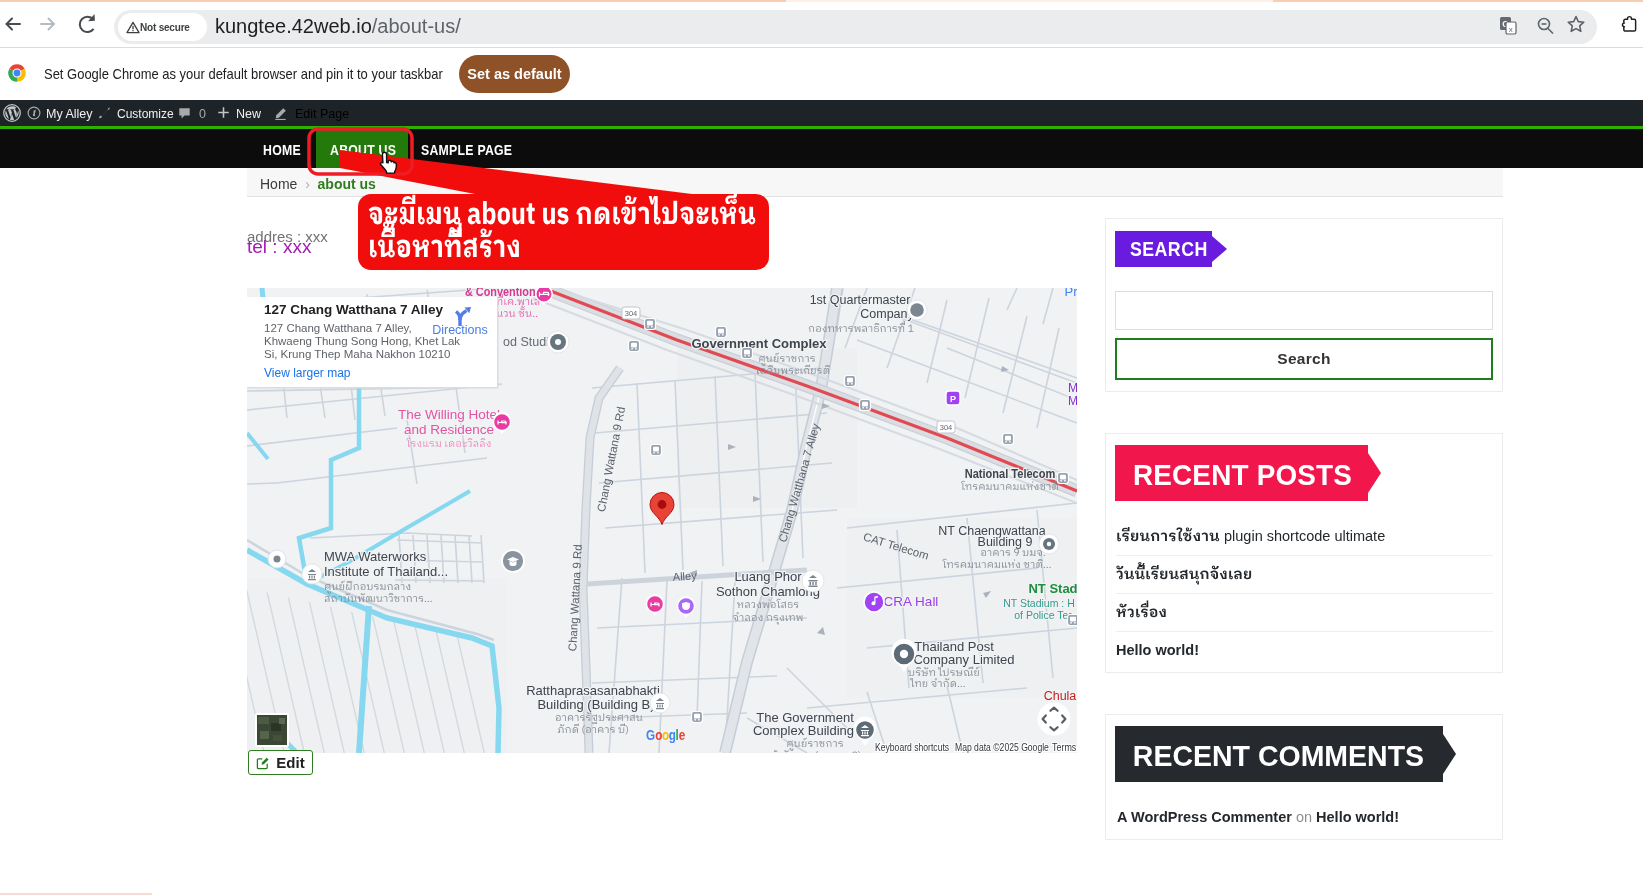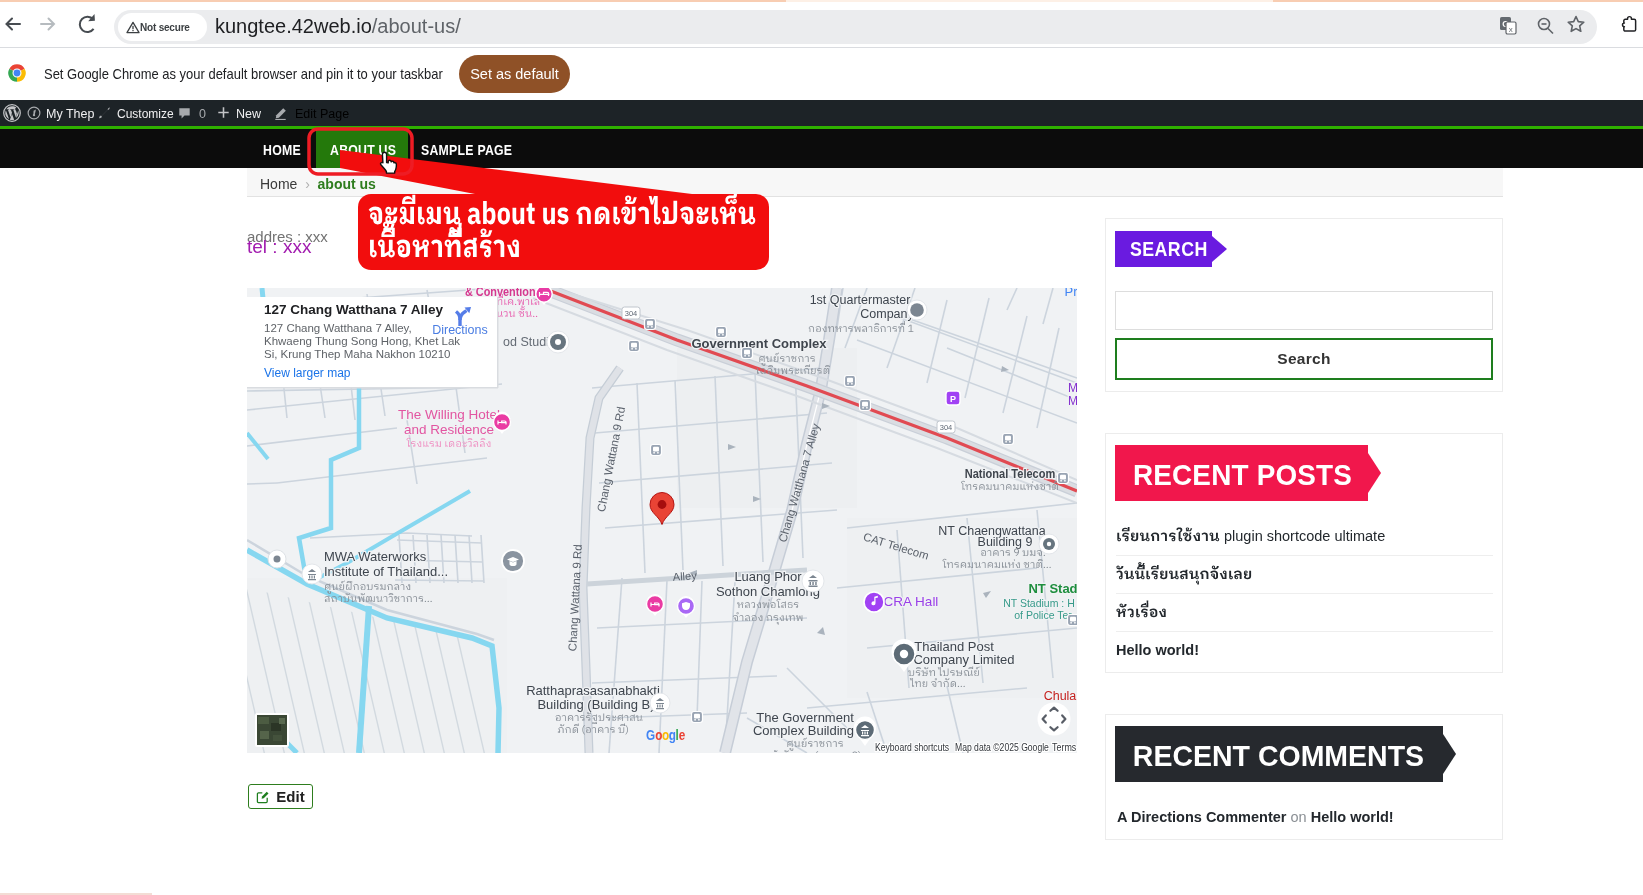--- a/index.html
+++ b/index.html
@@ -51,33 +51,33 @@
 
 <div class="abs" style="left:0;top:49px;width:1643px;height:51px;background:#ffffff"></div>
 <svg class="abs" style="left:7px;top:63px" width="20" height="20" viewBox="0 0 48 48">
  <circle cx="24" cy="24" r="21" fill="#fff"></circle>
  <path d="M24,24 L5.8,13.5 A21 21 0 0 1 42.2,13.5 Z" fill="#ea4335"></path>
  <path d="M24,24 L5.8,13.5 A21 21 0 0 0 24,45 Z" fill="#34a853"></path>
  <path d="M24,24 L24,45 A21 21 0 0 0 42.2,13.5 Z" fill="#fbbc05"></path>
  <circle cx="24" cy="24" r="9.5" fill="#4285f4" stroke="#fff" stroke-width="2.6"></circle>
 </svg>
 <div class="abs" style="left:44px;top:65px;font-size:15px;color:#202124;transform:scaleX(0.865);transform-origin:0 50%">Set Google Chrome as your default browser and pin it to your taskbar</div>
-<div class="abs" style="left:459px;top:55px;width:111px;height:38px;border-radius:19px;background:#8f5127;color:#fff;font-size:14.5px;font-weight:400;display:flex;align-items:center;justify-content:center">Set as default</div>
+<div class="abs" style="left:459px;top:55px;width:111px;height:38px;border-radius:19px;background:#8f5127;color:#fff;font-size:14.5px;font-weight:700;display:flex;align-items:center;justify-content:center">Set as default</div>
 
 <div class="abs" style="left:0;top:100px;width:1643px;height:26px;background:#1d2327"></div>
 <svg class="abs" style="left:3px;top:104px" width="18" height="18" viewBox="0 0 20 20">
     <circle cx="10" cy="10" r="9.2" fill="none" stroke="#c3c4c7" stroke-width="1.4"></circle>
     <path fill="#c3c4c7" d="M2.5 10c0 3 1.7 5.5 4.2 6.7L3.2 7C2.8 7.9 2.5 8.9 2.5 10zm12.5-.4c0-.9-.3-1.6-.7-2.1-.4-.7-.8-1.2-.8-1.9 0-.7.6-1.4 1.4-1.4h.1C13.7 3 12 2.5 10 2.5c-2.6 0-4.9 1.3-6.3 3.4h.5c.8 0 2.1-.1 2.1-.1.4 0 .5.6.1.6 0 0-.4.1-.9.1l2.8 8.2 1.7-5-1.2-3.2c-.4 0-.8-.1-.8-.1-.4 0-.4-.6.1-.6 0 0 1.3.1 2 .1.8 0 2.1-.1 2.1-.1.4 0 .5.6.1.6 0 0-.4.1-.9.1l2.8 8.1.8-2.5c.3-1.1.5-1.9.5-2.5zm-5 1.4-2.3 6.6c.7.2 1.4.3 2.2.3.9 0 1.8-.2 2.6-.4l-.1-.1zm6.6-4.4c0 .2.1.4.1.7 0 .7-.1 1.5-.5 2.4l-2.1 6A7.5 7.5 0 0 0 17.5 10c0-1.3-.3-2.4-.9-3.4z"></path>
   </svg>
 <svg class="abs" style="left:27px;top:106px" width="14" height="14" viewBox="0 0 20 20">
     <circle cx="10" cy="10" r="8.4" fill="none" stroke="#a7aaad" stroke-width="1.7"></circle>
     <path fill="#a7aaad" d="M9 12.5 h2 l1.8-7.5 -3.4,1.8z"></path>
     <circle cx="10" cy="13" r="1.7" fill="#a7aaad"></circle>
   </svg>
-<div class="abs" style="left:46px;top:107px;color:#f0f0f1;font-size:12.5px">My Thep</div>
+<div class="abs" style="left:46px;top:107px;color:#f0f0f1;font-size:12.5px">My Alley</div>
 <svg class="abs" style="left:98px;top:106px" width="13" height="13" viewBox="0 0 20 20">
     <path fill="#a7aaad" d="M2.5 16.2 C1.6 17.4 1.9 18.7 1.9 18.7 s1.9.4 3.1-.6 c.9-.8 1.1-1.9.6-2.7 L15 5.9 c.7.1 1.4-.1 2-.7 .8-.8 1.3-2.8 1.3-2.8 s-2 .5-2.8 1.3 c-.5.6-.8 1.3-.7 2 L5.4 15.2 c-.9-.4-2-.2-2.9.5z"></path>
   </svg>
 <div class="abs" style="left:117px;top:107px;color:#f0f0f1;font-size:12px">Customize</div>
 <svg class="abs" style="left:178px;top:107px" width="13" height="13" viewBox="0 0 20 20">
     <path fill="#a7aaad" d="M2 2 h16 v11 H10 l-4.5 4.5 v-4.5 H2z"></path>
   </svg>
 <div class="abs" style="left:199px;top:107px;color:#a7aaad;font-size:12.5px">0</div>
 <svg class="abs" style="left:217px;top:106px" width="13" height="13" viewBox="0 0 20 20">
     <path fill="#c3c4c7" d="M8.8 2h2.4v16H8.8z M2 8.8h16v2.4H2z"></path>
@@ -502,38 +502,38 @@
 <line x1="0" y1="114.5" x2="377" y2="114.5" stroke="#eee" stroke-width="1"></line>
 <text x="0" y="138" font-size="14.5" font-weight="bold" fill="#23282d">Hello world!</text>
 </svg>
 
 <div class="abs" style="left:1105px;top:714px;width:398px;height:126px;border:1px solid #ececec;background:#fff"></div>
 <svg class="abs" style="left:1115px;top:726px" width="345" height="56" viewBox="0 0 345 56">
  <path d="M0,0 H328 V56 H0 Z" fill="#26292e"></path>
  <path d="M328,8 L341,28 L328,48 Z" fill="#26292e"></path>
  <text x="18.8" y="40" font-size="30" font-weight="bold" fill="#fff" font-family="Liberation Sans" transform="scale(0.95,1)" letter-spacing="0">RECENT COMMENTS</text>
 </svg>
-<div class="abs" style="left:1117px;top:809px;font-size:14.5px;color:#23282d"><b>A Directions Commenter</b> <span style="color:#8a8f94">on</span> <b>Hello world!</b></div>
+<div class="abs" style="left:1117px;top:809px;font-size:14.5px;color:#23282d"><b>A WordPress Commenter</b> <span style="color:#8a8f94">on</span> <b>Hello world!</b></div>
 
 <svg class="abs" style="left:300px;top:120px;pointer-events:none" width="480" height="170" viewBox="0 0 480 170">
  <path d="M38,32 C38,77 225,76 187,76 L412,77 Q455,80 460,74 L460,150 H58 Z" fill="none" opacity="0"></path>
  <path d="M40,30 L412,76.5 L188,76.5 L40,48 Z" fill="#f20d0d"></path>
  <rect x="9" y="9" width="103" height="45" rx="9" fill="none" stroke="#ee1c24" stroke-width="3.5"></rect>
 </svg>
 <div class="abs" style="left:358px;top:194px;width:411px;height:76px;border-radius:13px;background:#f20d0d"></div>
 <svg class="abs" style="left:358px;top:194px" width="411" height="76" viewBox="0 0 411 76">
  <g fill="#ffffff">
   <path transform="translate(10,30) scale(0.8140,1)" d="M11.9 0.4Q10.7 0.4 9.7 0.1Q8.7 -0.2 8 -0.8Q7.3 -1.3 6.9 -2.1Q6.4 -2.9 6.4 -3.9V-4.4Q4.7 -4.4 3.6 -5.4Q2.5 -6.4 2.5 -8.1Q2.5 -9.8 3.7 -10.8Q4.9 -11.8 6.7 -11.8Q8.5 -11.8 9.7 -10.8Q10.8 -9.7 10.8 -7.9V-4Q10.8 -3.4 11.1 -3.2Q11.4 -2.9 11.8 -2.9Q12.2 -2.9 12.5 -3.2Q12.8 -3.4 12.8 -4.0V-10.4Q12.8 -12.2 11.7 -13.1Q10.6 -14 8.6 -14Q6.9 -14 5.7 -13.4Q4.4 -12.7 3.6 -11.7L0.8 -14.2Q2.1 -15.7 4.1 -16.6Q6 -17.5 9.1 -17.5Q13.3 -17.5 15.4 -15.8Q17.4 -14 17.4 -10.9V-3.9Q17.4 -2.9 17 -2.1Q16.6 -1.3 15.9 -0.8Q15.2 -0.2 14.2 0.1Q13.1 0.4 11.9 0.4ZM6.5 -6.6Q7.2 -6.6 7.6 -7Q8 -7.4 8 -8.1Q8 -8.8 7.6 -9.2Q7.2 -9.6 6.5 -9.6Q5.9 -9.6 5.5 -9.2Q5.1 -8.8 5.1 -8.1Q5.1 -7.4 5.5 -7Q5.9 -6.6 6.5 -6.6Z M28 -8.8Q24.7 -8.8 23 -10Q21.2 -11.2 21.2 -13.5Q21.2 -15.3 22.3 -16.3Q23.4 -17.3 25.1 -17.3Q26.8 -17.3 27.7 -16.4Q28.6 -15.5 28.6 -14.1Q28.6 -13.2 28.3 -12.6Q27.9 -12.1 27.4 -11.9V-11.8H28.5Q30.2 -11.8 30.8 -12.8Q31.5 -13.9 31.5 -15.9V-16.5H36.0V-15.9Q36 -12.2 34 -10.5Q32 -8.8 28 -8.8ZM28 0.1Q24.7 0.1 23 -1.1Q21.2 -2.3 21.2 -4.6Q21.2 -6.4 22.3 -7.4Q23.4 -8.4 25.1 -8.4Q26.8 -8.4 27.7 -7.5Q28.6 -6.6 28.6 -5.2Q28.6 -4.3 28.3 -3.7Q27.9 -3.2 27.4 -3.0V-2.9H28.5Q30.2 -2.9 30.8 -4Q31.5 -5 31.5 -7.0V-7.6H36.0V-7Q36 -3.3 34 -1.6Q32 0.1 28 0.1ZM25.1 -12.2Q25.7 -12.2 26 -12.6Q26.4 -13 26.4 -13.6Q26.4 -14.3 26 -14.7Q25.7 -15.1 25.1 -15.1Q24.5 -15.1 24.1 -14.7Q23.8 -14.3 23.8 -13.6Q23.8 -13 24.1 -12.6Q24.5 -12.2 25.1 -12.2ZM25.1 -3.3Q25.7 -3.3 26 -3.7Q26.4 -4.1 26.4 -4.7Q26.4 -5.4 26 -5.8Q25.7 -6.2 25.1 -6.2Q24.5 -6.2 24.1 -5.8Q23.8 -5.4 23.8 -4.7Q23.8 -4.1 24.1 -3.7Q24.5 -3.3 25.1 -3.3Z M43 0.4Q41.2 0.4 40.1 -0.7Q38.9 -1.7 38.9 -3.5Q38.9 -5.2 40 -6.2Q41.1 -7.3 42.8 -7.3Q42.7 -7.7 42.7 -8.4V-10.1Q41.1 -10.3 40.1 -11.3Q39.1 -12.2 39.1 -13.8Q39.1 -15.6 40.3 -16.6Q41.4 -17.5 43.2 -17.5Q45 -17.5 46.1 -16.5Q47.3 -15.5 47.3 -13.6V-5.8L51.7 -3.6H51.9V-17.2H56.5V0.0H52.1L47 -2.6Q46.7 -1.2 45.6 -0.4Q44.6 0.4 43 0.4ZM43 -1.8Q43.7 -1.8 44.1 -2.2Q44.5 -2.6 44.5 -3.2V-3.7Q44.5 -4.3 44.1 -4.7Q43.7 -5.1 43 -5.1Q42.3 -5.1 41.9 -4.7Q41.4 -4.3 41.4 -3.7V-3.2Q41.4 -2.6 41.9 -2.2Q42.3 -1.8 43 -1.8ZM43.1 -12.3Q43.7 -12.3 44.1 -12.7Q44.5 -13.1 44.5 -13.8Q44.5 -14.5 44.1 -14.9Q43.7 -15.3 43.1 -15.3Q42.4 -15.3 42 -14.9Q41.6 -14.5 41.6 -13.8Q41.6 -13.1 42 -12.7Q42.4 -12.3 43.1 -12.3Z M41.8 -21.4Q41.8 -22.9 42.3 -24.1Q42.7 -25.3 43.6 -26.2Q44.5 -27.1 45.8 -27.5Q47.1 -28 48.6 -28Q50.7 -28 52.1 -27.2Q53.6 -26.5 54.3 -25.1H54.4V-29.3H58.1V-20.1H41.8ZM49.8 -25.1Q48 -25.1 46.8 -24.4Q45.5 -23.7 45.3 -22.5H54.4Q54.2 -23.7 52.9 -24.4Q51.7 -25.1 49.8 -25.1Z M65.6 0.4Q63.9 0.4 62.7 -0.7Q61.5 -1.7 61.5 -3.5V-17.2H66.1V-7Q67.7 -6.9 68.7 -5.9Q69.7 -4.9 69.7 -3.3Q69.7 -1.6 68.6 -0.6Q67.4 0.4 65.6 0.4ZM65.8 -1.8Q66.4 -1.8 66.8 -2.2Q67.2 -2.6 67.2 -3.3Q67.2 -4.1 66.8 -4.5Q66.4 -4.9 65.8 -4.9Q65.1 -4.9 64.7 -4.5Q64.3 -4.1 64.3 -3.3Q64.3 -2.6 64.7 -2.2Q65.1 -1.8 65.8 -1.8Z M76 0.4Q74.2 0.4 73 -0.7Q71.9 -1.7 71.9 -3.5Q71.9 -5.2 73 -6.2Q74.1 -7.3 75.8 -7.3Q75.7 -7.7 75.7 -8.4V-10.1Q74.1 -10.3 73.1 -11.3Q72.1 -12.2 72.1 -13.8Q72.1 -15.6 73.2 -16.6Q74.4 -17.5 76.2 -17.5Q77.9 -17.5 79.1 -16.5Q80.3 -15.5 80.3 -13.6V-5.8L84.7 -3.6H84.8V-17.2H89.4V0.0H85.1L80 -2.6Q79.7 -1.2 78.6 -0.4Q77.6 0.4 76 0.4ZM76 -1.8Q76.7 -1.8 77.1 -2.2Q77.5 -2.6 77.5 -3.2V-3.7Q77.5 -4.3 77.1 -4.7Q76.7 -5.1 76 -5.1Q75.2 -5.1 74.8 -4.7Q74.4 -4.3 74.4 -3.7V-3.2Q74.4 -2.6 74.8 -2.2Q75.2 -1.8 76 -1.8ZM76 -12.3Q76.7 -12.3 77.1 -12.7Q77.5 -13.1 77.5 -13.8Q77.5 -14.5 77.1 -14.9Q76.7 -15.3 76 -15.3Q75.4 -15.3 75 -14.9Q74.6 -14.5 74.6 -13.8Q74.6 -13.1 75 -12.7Q75.4 -12.3 76 -12.3Z M109.3 0.4Q107.8 0.4 106.8 -0.3Q105.7 -1 105.4 -2.3L100.8 0.0H96.4V-10.1Q94.8 -10.3 93.8 -11.3Q92.8 -12.2 92.8 -13.8Q92.8 -15.6 93.9 -16.6Q95.1 -17.5 96.9 -17.5Q98.6 -17.5 99.8 -16.5Q101 -15.5 101 -13.6V-3.6H101.2L106.1 -6.0V-17.2H110.7V-8.5Q110.7 -8.2 110.7 -7.9Q110.6 -7.5 110.4 -7.2Q111.8 -6.9 112.6 -5.9Q113.4 -4.9 113.4 -3.5Q113.4 -1.7 112.3 -0.7Q111.1 0.4 109.3 0.4ZM109.3 -1.8Q110.1 -1.8 110.5 -2.2Q110.9 -2.6 110.9 -3.2V-3.7Q110.9 -4.3 110.5 -4.7Q110.1 -5.1 109.3 -5.1Q108.6 -5.1 108.2 -4.7Q107.8 -4.3 107.8 -3.7V-3.2Q107.8 -2.6 108.2 -2.2Q108.6 -1.8 109.3 -1.8ZM96.8 -12.3Q97.4 -12.3 97.8 -12.7Q98.2 -13.1 98.2 -13.8Q98.2 -14.5 97.8 -14.9Q97.4 -15.3 96.8 -15.3Q96.1 -15.3 95.7 -14.9Q95.3 -14.5 95.3 -13.8Q95.3 -13.1 95.7 -12.7Q96.1 -12.3 96.8 -12.3Z M106.6 8.9H108.1Q108.9 8.9 109.2 8.4Q109.6 8 109.6 7.1V3.2H113.3V6.8Q113.3 9 112.3 10.4Q111.2 11.8 109 11.8H106.5Q104.7 11.8 104 11.1Q103.3 10.4 103.3 9.3V9.2H103.3Q101.8 9.2 100.8 8.3Q99.9 7.5 99.9 6.1Q99.9 4.7 100.8 3.8Q101.8 3 103.3 3Q104.7 3 105.7 3.8Q106.6 4.7 106.6 6.1ZM103.2 7.2Q103.7 7.2 104 6.9Q104.3 6.7 104.3 6.1Q104.3 5.5 104 5.2Q103.7 4.9 103.2 4.9Q102.7 4.9 102.4 5.2Q102.1 5.5 102.1 6.1Q102.1 6.7 102.4 6.9Q102.7 7.2 103.2 7.2Z M135.7 0Q134.5 0 133.7 -0.8Q132.9 -1.6 132.6 -2.9H132.5Q132.1 -1.3 130.8 -0.4Q129.5 0.4 127.7 0.4Q125.2 0.4 123.9 -0.9Q122.6 -2.2 122.6 -4.4Q122.6 -6.9 124.5 -8.2Q126.4 -9.5 129.6 -9.5H132.2V-10.5Q132.2 -11.7 131.6 -12.4Q130.9 -13.1 129.5 -13.1Q128.1 -13.1 127.3 -12.5Q126.5 -11.9 126 -11.1L123.3 -13.5Q124.2 -15 125.8 -15.8Q127.3 -16.6 129.8 -16.6Q133.3 -16.6 135 -15.1Q136.8 -13.6 136.8 -10.7V-3.6H138.3V0ZM129.4 -2.8Q130.5 -2.8 131.4 -3.3Q132.2 -3.8 132.2 -4.9V-6.9H130Q127.3 -6.9 127.3 -5.0V-4.6Q127.3 -3.7 127.8 -3.2Q128.4 -2.8 129.4 -2.8Z M141.4 -22.9H145.9V-13.5H146.1Q146.4 -14.9 147.7 -15.8Q148.9 -16.6 150.5 -16.6Q153.6 -16.6 155.2 -14.5Q156.7 -12.3 156.7 -8.2Q156.7 -4 155.2 -1.8Q153.6 0.4 150.5 0.4Q149.7 0.4 149 0.1Q148.2 -0.1 147.7 -0.5Q147.1 -0.9 146.7 -1.5Q146.3 -2.1 146.1 -2.7H145.9V0.0H141.4ZM149 -3.3Q150.3 -3.3 151.1 -4.3Q152 -5.2 152 -6.7V-9.5Q152 -11.1 151.1 -12Q150.3 -12.9 149 -12.9Q147.7 -12.9 146.8 -12.3Q145.9 -11.7 145.9 -10.5V-5.7Q145.9 -4.6 146.8 -4Q147.7 -3.3 149 -3.3Z M166.8 0.4Q165 0.4 163.6 -0.2Q162.2 -0.8 161.2 -1.9Q160.2 -3 159.7 -4.6Q159.2 -6.2 159.2 -8.2Q159.2 -10.1 159.7 -11.7Q160.2 -13.3 161.2 -14.4Q162.2 -15.5 163.6 -16.1Q165 -16.6 166.8 -16.6Q168.6 -16.6 170 -16.1Q171.4 -15.5 172.4 -14.4Q173.4 -13.3 173.9 -11.7Q174.4 -10.1 174.4 -8.2Q174.4 -6.2 173.9 -4.6Q173.4 -3 172.4 -1.9Q171.4 -0.8 170 -0.2Q168.6 0.4 166.8 0.4ZM166.8 -3.3Q168.2 -3.3 168.9 -4.1Q169.7 -4.9 169.7 -6.5V-9.8Q169.7 -11.3 168.9 -12.2Q168.2 -13 166.8 -13Q165.4 -13 164.7 -12.2Q164 -11.3 164 -9.8V-6.5Q164 -4.9 164.7 -4.1Q165.4 -3.3 166.8 -3.3Z M187.3 -2.7H187.1Q186.9 -2.1 186.6 -1.6Q186.2 -1 185.7 -0.6Q185.1 -0.1 184.3 0.1Q183.6 0.4 182.6 0.4Q180.1 0.4 178.8 -1.3Q177.5 -2.9 177.5 -6.0V-16.3H182.1V-6.4Q182.1 -5 182.6 -4.2Q183.1 -3.3 184.4 -3.3Q184.9 -3.3 185.5 -3.5Q186 -3.7 186.4 -4Q186.8 -4.2 187.1 -4.7Q187.3 -5.1 187.3 -5.7V-16.3H191.9V0.0H187.3Z M201.9 0Q199.5 0 198.3 -1.2Q197 -2.4 197 -4.7V-12.7H194.7V-16.3H195.9Q196.8 -16.3 197.2 -16.7Q197.5 -17.2 197.5 -18.0V-20.7H201.6V-16.3H204.8V-12.7H201.6V-3.6H204.6V0Z M225 -2.7H224.8Q224.6 -2.1 224.2 -1.6Q223.9 -1 223.3 -0.6Q222.8 -0.1 222 0.1Q221.2 0.4 220.3 0.4Q217.7 0.4 216.5 -1.3Q215.2 -2.9 215.2 -6.0V-16.3H219.8V-6.4Q219.8 -5 220.3 -4.2Q220.8 -3.3 222.1 -3.3Q222.6 -3.3 223.1 -3.5Q223.7 -3.7 224.1 -4Q224.5 -4.2 224.7 -4.7Q225 -5.1 225 -5.7V-16.3H229.6V0.0H225Z M239.4 0.4Q237 0.4 235.4 -0.4Q233.8 -1.1 232.5 -2.5L235.2 -5.3Q236.1 -4.3 237.1 -3.8Q238.2 -3.2 239.5 -3.2Q240.9 -3.2 241.4 -3.6Q241.9 -4 241.9 -4.7Q241.9 -5.9 240.3 -6.1L238.5 -6.3Q233 -7 233 -11.3Q233 -12.5 233.5 -13.5Q233.9 -14.5 234.7 -15.2Q235.6 -15.9 236.7 -16.3Q237.9 -16.6 239.4 -16.6Q240.6 -16.6 241.6 -16.5Q242.6 -16.3 243.3 -16Q244.1 -15.7 244.7 -15.2Q245.4 -14.7 246 -14.1L243.4 -11.4Q242.6 -12.2 241.6 -12.6Q240.6 -13.1 239.6 -13.1Q238.4 -13.1 237.9 -12.7Q237.4 -12.3 237.4 -11.7Q237.4 -11.1 237.8 -10.7Q238.1 -10.4 239.1 -10.2L241 -10Q246.3 -9.2 246.3 -5.1Q246.3 -3.9 245.8 -2.9Q245.3 -1.9 244.4 -1.2Q243.5 -0.4 242.2 -0Q240.9 0.4 239.4 0.4Z M258.7 -9 256 -10.1Q256.2 -11.8 256.9 -13.2Q257.6 -14.6 258.8 -15.5Q260 -16.5 261.6 -17Q263.2 -17.5 265.1 -17.5Q267.1 -17.5 268.7 -17Q270.3 -16.5 271.4 -15.6Q272.6 -14.6 273.1 -13.3Q273.7 -11.9 273.7 -10.3V0.0H269.1V-9.7Q269.1 -10.7 268.9 -11.5Q268.6 -12.3 268.1 -12.9Q267.5 -13.5 266.7 -13.9Q265.9 -14.3 264.8 -14.3Q263.2 -14.3 262 -13.5Q260.8 -12.8 260.2 -11.8L261.4 -11.3Q262.5 -10.9 262.9 -10.4Q263.3 -9.8 263.3 -8.7V0.0H258.7Z M278.7 -10.1Q278.7 -11.8 279.3 -13.2Q279.9 -14.5 281.1 -15.5Q282.3 -16.5 283.9 -17Q285.6 -17.5 287.6 -17.5Q289.7 -17.5 291.3 -17Q293 -16.5 294.1 -15.5Q295.3 -14.5 295.9 -13.2Q296.5 -11.8 296.5 -10.1V0.0H292.0V-9.8Q292 -11.8 290.8 -12.9Q289.7 -14 287.6 -14Q285.6 -14 284.4 -12.9Q283.3 -11.8 283.3 -9.8V-2.8H284.2L285.2 -4L286.1 -4.7Q285.2 -5.1 284.6 -5.9Q284.1 -6.7 284.1 -7.8Q284.1 -9.3 285.1 -10.2Q286.1 -11.1 287.6 -11.1Q289.2 -11.1 290.2 -10.2Q291.2 -9.3 291.2 -7.8Q291.2 -7.1 290.9 -6.2Q290.6 -5.4 289.9 -4.6L285.9 0.0H278.7ZM287.6 -6.4Q288.2 -6.4 288.6 -6.8Q288.9 -7.2 288.9 -7.8Q288.9 -8.4 288.6 -8.8Q288.2 -9.1 287.6 -9.1Q287 -9.1 286.7 -8.8Q286.3 -8.4 286.3 -7.8Q286.3 -7.2 286.7 -6.8Q287 -6.4 287.6 -6.4Z M305.6 0.4Q303.8 0.4 302.7 -0.7Q301.5 -1.7 301.5 -3.5V-17.2H306.1V-7Q307.7 -6.9 308.7 -5.9Q309.7 -4.9 309.7 -3.3Q309.7 -1.6 308.5 -0.6Q307.4 0.4 305.6 0.4ZM305.7 -1.8Q306.3 -1.8 306.7 -2.2Q307.1 -2.6 307.1 -3.3Q307.1 -4.1 306.7 -4.5Q306.3 -4.9 305.7 -4.9Q305.1 -4.9 304.7 -4.5Q304.3 -4.1 304.3 -3.3Q304.3 -2.6 304.7 -2.2Q305.1 -1.8 305.7 -1.8Z M321.3 0.4Q317.9 0.4 316 -1Q314.1 -2.3 314.1 -4.6Q314.1 -5.3 314.2 -5.8Q314.4 -6.4 314.7 -7Q315 -7.5 315.5 -8.1Q316 -8.7 316.6 -9.4Q317.1 -9.9 317.5 -10.3Q317.9 -10.7 318.1 -11.1Q318.3 -11.4 318.5 -11.8Q318.6 -12.2 318.6 -12.8Q318.6 -13.8 317.9 -14.5Q317.2 -15.3 315.6 -15.3Q315.1 -15.3 314.7 -15.2L314.7 -15.1H315Q316 -15.1 316.7 -14.4Q317.4 -13.8 317.4 -12.6Q317.4 -11.3 316.6 -10.5Q315.7 -9.7 314.3 -9.7Q312.9 -9.7 312 -10.6Q311 -11.5 311 -13.1Q311 -15.1 312.5 -16.3Q314 -17.5 316.5 -17.5Q319.1 -17.5 320.7 -16.3Q322.2 -15.1 322.2 -12.9Q322.2 -11.8 321.9 -10.8Q321.5 -9.7 320.4 -8.5Q319.4 -7.3 319 -6.7Q318.7 -6 318.7 -5.5V-5.2Q318.7 -4.3 319.3 -3.7Q320 -3.1 321.3 -3.1Q322.6 -3.1 323.3 -3.9Q324.1 -4.7 324.1 -5.9V-17.2H328.7V-5.9Q328.7 -4.4 328.2 -3.3Q327.6 -2.1 326.6 -1.3Q325.7 -0.5 324.3 -0Q322.9 0.4 321.3 0.4ZM314.3 -11.6Q314.8 -11.6 315.2 -11.9Q315.5 -12.2 315.5 -12.9Q315.5 -13.5 315.2 -13.8Q314.8 -14.2 314.3 -14.2Q313.7 -14.2 313.4 -13.8Q313 -13.5 313 -12.9Q313 -12.2 313.4 -11.9Q313.7 -11.6 314.3 -11.6Z M316.2 -21.5 318.1 -22.6V-22.7Q317 -22.9 316.4 -23.6Q315.8 -24.3 315.8 -25.4Q315.8 -26.9 316.8 -27.8Q317.8 -28.6 319.6 -28.6Q321.4 -28.6 322.4 -27.8Q323.4 -26.9 323.4 -25.4Q323.4 -24.5 322.9 -23.8Q322.4 -23.2 321.5 -22.8V-22.6H325.2L326.6 -26.7H330.3L328.7 -23Q328.3 -22.1 327.9 -21.6Q327.5 -21 327.1 -20.7Q326.6 -20.4 326 -20.2Q325.4 -20.1 324.6 -20.1H316.2ZM319.6 -24Q320.2 -24 320.6 -24.4Q320.9 -24.7 320.9 -25.4Q320.9 -26 320.6 -26.4Q320.2 -26.7 319.6 -26.7Q319 -26.7 318.7 -26.4Q318.3 -26 318.3 -25.4Q318.3 -24.7 318.7 -24.4Q319 -24 319.6 -24Z M340.5 0.0V-11.5Q340.5 -12.6 339.9 -13.3Q339.2 -14 337.8 -14Q336.5 -14 335.7 -13.5Q334.9 -12.9 334.4 -12.1L331.6 -14.4Q332.6 -15.9 334.1 -16.7Q335.6 -17.5 338.2 -17.5Q341.6 -17.5 343.3 -16Q345.1 -14.5 345.1 -11.6V0Z M355.4 0.4Q353.6 0.4 352.5 -0.7Q351.3 -1.7 351.3 -3.5V-17.8L352.4 -24.6H352.1L350.2 -19.5H347.6L344.8 -28.1H348.3L349.1 -25.5L349.6 -23.2H349.7L350.3 -25.5L351.3 -28.1H355.9V-7Q357.5 -6.9 358.5 -5.9Q359.5 -4.9 359.5 -3.3Q359.5 -1.6 358.3 -0.6Q357.2 0.4 355.4 0.4ZM355.5 -1.8Q356.1 -1.8 356.5 -2.2Q356.9 -2.6 356.9 -3.3Q356.9 -4.1 356.5 -4.5Q356.1 -4.9 355.5 -4.9Q354.9 -4.9 354.5 -4.5Q354.1 -4.1 354.1 -3.3Q354.1 -2.6 354.5 -2.2Q354.9 -1.8 355.5 -1.8Z M364.8 -3.3V-10.1Q363.2 -10.3 362.2 -11.3Q361.2 -12.2 361.2 -13.8Q361.2 -15.6 362.3 -16.6Q363.5 -17.5 365.3 -17.5Q367 -17.5 368.2 -16.5Q369.4 -15.5 369.4 -13.6V-3.3H372.4Q373.7 -3.3 374.4 -3.9Q375.2 -4.6 375.2 -5.8V-23.2H379.8V-5.9Q379.8 -3.1 378 -1.5Q376.2 0 372.9 0.0H362.4V-3.3ZM365.1 -12.3Q365.8 -12.3 366.2 -12.7Q366.6 -13.1 366.6 -13.8Q366.6 -14.5 366.2 -14.9Q365.8 -15.3 365.1 -15.3Q364.5 -15.3 364.1 -14.9Q363.7 -14.5 363.7 -13.8Q363.7 -13.1 364.1 -12.7Q364.5 -12.3 365.1 -12.3Z M394.3 0.4Q393 0.4 392 0.1Q391 -0.2 390.3 -0.8Q389.6 -1.3 389.2 -2.1Q388.8 -2.9 388.8 -3.9V-4.4Q387.1 -4.4 386 -5.4Q384.9 -6.4 384.9 -8.1Q384.9 -9.8 386 -10.8Q387.2 -11.8 389 -11.8Q390.8 -11.8 392 -10.8Q393.1 -9.7 393.1 -7.9V-4Q393.1 -3.4 393.4 -3.2Q393.7 -2.9 394.1 -2.9Q394.6 -2.9 394.9 -3.2Q395.2 -3.4 395.2 -4.0V-10.4Q395.2 -12.2 394 -13.1Q392.9 -14 390.9 -14Q389.2 -14 388 -13.4Q386.8 -12.7 385.9 -11.7L383.1 -14.2Q384.4 -15.7 386.4 -16.6Q388.4 -17.5 391.5 -17.5Q395.6 -17.5 397.7 -15.8Q399.7 -14 399.7 -10.9V-3.9Q399.7 -2.9 399.3 -2.1Q398.9 -1.3 398.2 -0.8Q397.5 -0.2 396.5 0.1Q395.5 0.4 394.3 0.4ZM388.9 -6.6Q389.5 -6.6 389.9 -7Q390.3 -7.4 390.3 -8.1Q390.3 -8.8 389.9 -9.2Q389.5 -9.6 388.9 -9.6Q388.2 -9.6 387.8 -9.2Q387.4 -8.8 387.4 -8.1Q387.4 -7.4 387.8 -7Q388.2 -6.6 388.9 -6.6Z M410.3 -8.8Q407 -8.8 405.3 -10Q403.6 -11.2 403.6 -13.5Q403.6 -15.3 404.6 -16.3Q405.7 -17.3 407.4 -17.3Q409.1 -17.3 410 -16.4Q411 -15.5 411 -14.1Q411 -13.2 410.6 -12.6Q410.2 -12.1 409.8 -11.9V-11.8H410.8Q412.5 -11.8 413.2 -12.8Q413.8 -13.9 413.8 -15.9V-16.5H418.3V-15.9Q418.3 -12.2 416.3 -10.5Q414.3 -8.8 410.3 -8.8ZM410.3 0.1Q407 0.1 405.3 -1.1Q403.6 -2.3 403.6 -4.6Q403.6 -6.4 404.6 -7.4Q405.7 -8.4 407.4 -8.4Q409.1 -8.4 410 -7.5Q411 -6.6 411 -5.2Q411 -4.3 410.6 -3.7Q410.2 -3.2 409.8 -3.0V-2.9H410.8Q412.5 -2.9 413.2 -4Q413.8 -5 413.8 -7.0V-7.6H418.3V-7Q418.3 -3.3 416.3 -1.6Q414.3 0.1 410.3 0.1ZM407.4 -12.2Q408 -12.2 408.4 -12.6Q408.7 -13 408.7 -13.6Q408.7 -14.3 408.4 -14.7Q408 -15.1 407.4 -15.1Q406.8 -15.1 406.4 -14.7Q406.1 -14.3 406.1 -13.6Q406.1 -13 406.4 -12.6Q406.8 -12.2 407.4 -12.2ZM407.4 -3.3Q408 -3.3 408.4 -3.7Q408.7 -4.1 408.7 -4.7Q408.7 -5.4 408.4 -5.8Q408 -6.2 407.4 -6.2Q406.8 -6.2 406.4 -5.8Q406.1 -5.4 406.1 -4.7Q406.1 -4.1 406.4 -3.7Q406.8 -3.3 407.4 -3.3Z M426.5 0.4Q424.7 0.4 423.5 -0.7Q422.4 -1.7 422.4 -3.5V-17.2H427.0V-7Q428.5 -6.9 429.6 -5.9Q430.6 -4.9 430.6 -3.3Q430.6 -1.6 429.4 -0.6Q428.2 0.4 426.5 0.4ZM426.6 -1.8Q427.2 -1.8 427.6 -2.2Q428 -2.6 428 -3.3Q428 -4.1 427.6 -4.5Q427.2 -4.9 426.6 -4.9Q426 -4.9 425.6 -4.5Q425.2 -4.1 425.2 -3.3Q425.2 -2.6 425.6 -2.2Q426 -1.8 426.6 -1.8Z M435.7 0.0V-10.1Q434.2 -10.3 433.1 -11.3Q432.1 -12.2 432.1 -13.8Q432.1 -15.6 433.3 -16.6Q434.5 -17.5 436.2 -17.5Q438 -17.5 439.2 -16.5Q440.3 -15.5 440.3 -13.6V-9.4L444.7 -11.5Q444.1 -12.4 444.1 -13.7Q444.1 -15.5 445.2 -16.5Q446.4 -17.5 448.2 -17.5Q450 -17.5 451.1 -16.5Q452.3 -15.5 452.3 -13.7Q452.3 -12.5 451.7 -11.6Q451.1 -10.7 450.2 -10.3Q450.7 -9.7 450.7 -8.8V0.0H446.1V-8.8H445.9L440.3 -6.0V0ZM448.2 -12.1Q448.9 -12.1 449.3 -12.5Q449.7 -12.9 449.7 -13.5V-13.9Q449.7 -14.5 449.3 -14.9Q448.9 -15.3 448.2 -15.3Q447.4 -15.3 447 -14.9Q446.6 -14.5 446.6 -13.9V-13.5Q446.6 -12.9 447 -12.5Q447.4 -12.1 448.2 -12.1ZM436.1 -12.3Q436.7 -12.3 437.1 -12.7Q437.5 -13.1 437.5 -13.8Q437.5 -14.5 437.1 -14.9Q436.7 -15.3 436.1 -15.3Q435.5 -15.3 435.1 -14.9Q434.7 -14.5 434.7 -13.8Q434.7 -13.1 435.1 -12.7Q435.5 -12.3 436.1 -12.3Z M442.6 -19.9Q441 -19.9 440 -20.8Q439 -21.8 439 -23.8Q439 -24.8 439.3 -25.7Q439.7 -26.5 440.3 -27.1Q440.9 -27.7 441.9 -28.1Q442.8 -28.4 443.9 -28.4H449.1L449.6 -30.5L453.5 -29.8L453.2 -28.4Q453 -27.8 452.8 -27.3Q452.6 -26.8 452.3 -26.5Q451.9 -26.1 451.3 -25.9Q450.8 -25.7 449.9 -25.7H444.6Q443.7 -25.7 443 -25.3Q442.4 -24.8 442.4 -23.9Q442.4 -23.2 442.8 -22.7Q443.2 -22.3 443.8 -22.3Q444.4 -22.3 444.8 -22.8Q445.2 -23.3 445.3 -24.3H447.5Q447.6 -23.2 448 -22.7Q448.5 -22.2 449.4 -22L449.4 -22.1Q449.1 -22.3 448.9 -22.6Q448.7 -22.9 448.7 -23.5Q448.7 -24.2 449.2 -24.7Q449.8 -25.2 450.8 -25.2Q452 -25.2 452.6 -24.5Q453.2 -23.8 453.2 -22.8Q453.2 -21.5 452.3 -20.7Q451.4 -19.9 449.9 -19.9Q448.4 -19.9 447.3 -20.5Q446.3 -21.1 445.8 -22.3H445.7Q445.4 -21.1 444.6 -20.5Q443.8 -19.9 442.6 -19.9ZM450.8 -22.1Q451.2 -22.1 451.4 -22.4Q451.6 -22.6 451.6 -23Q451.6 -23.4 451.4 -23.6Q451.2 -23.8 450.8 -23.8Q450.4 -23.8 450.2 -23.6Q450 -23.4 450 -23Q450 -22.6 450.2 -22.4Q450.4 -22.1 450.8 -22.1Z M471.7 0.4Q470.2 0.4 469.2 -0.3Q468.1 -1 467.8 -2.3L463.2 0.0H458.8V-10.1Q457.2 -10.3 456.2 -11.3Q455.2 -12.2 455.2 -13.8Q455.2 -15.6 456.3 -16.6Q457.5 -17.5 459.3 -17.5Q461 -17.5 462.2 -16.5Q463.4 -15.5 463.4 -13.6V-3.6H463.5L468.5 -6.0V-17.2H473.1V-8.5Q473.1 -8.2 473.1 -7.9Q473 -7.5 472.8 -7.2Q474.1 -6.9 475 -5.9Q475.8 -4.9 475.8 -3.5Q475.8 -1.7 474.6 -0.7Q473.5 0.4 471.7 0.4ZM471.7 -1.8Q472.4 -1.8 472.8 -2.2Q473.2 -2.6 473.2 -3.2V-3.7Q473.2 -4.3 472.8 -4.7Q472.4 -5.1 471.7 -5.1Q471 -5.1 470.5 -4.7Q470.1 -4.3 470.1 -3.7V-3.2Q470.1 -2.6 470.5 -2.2Q471 -1.8 471.7 -1.8ZM459.1 -12.3Q459.8 -12.3 460.2 -12.7Q460.6 -13.1 460.6 -13.8Q460.6 -14.5 460.2 -14.9Q459.8 -15.3 459.1 -15.3Q458.5 -15.3 458.1 -14.9Q457.7 -14.5 457.7 -13.8Q457.7 -13.1 458.1 -12.7Q458.5 -12.3 459.1 -12.3Z"></path>
   <path transform="translate(10,63) scale(0.8161,1)" d="M6.6 0.4Q4.8 0.4 3.6 -0.7Q2.5 -1.7 2.5 -3.5V-17.2H7.1V-7Q8.6 -6.9 9.7 -5.9Q10.7 -4.9 10.7 -3.3Q10.7 -1.6 9.5 -0.6Q8.3 0.4 6.6 0.4ZM6.7 -1.8Q7.3 -1.8 7.7 -2.2Q8.1 -2.6 8.1 -3.3Q8.1 -4.1 7.7 -4.5Q7.3 -4.9 6.7 -4.9Q6.1 -4.9 5.7 -4.5Q5.3 -4.1 5.3 -3.3Q5.3 -2.6 5.7 -2.2Q6.1 -1.8 6.7 -1.8Z M28.8 0.4Q27.3 0.4 26.2 -0.3Q25.2 -1 24.8 -2.3L20.2 0.0H15.8V-10.1Q14.3 -10.3 13.3 -11.3Q12.2 -12.2 12.2 -13.8Q12.2 -15.6 13.4 -16.6Q14.6 -17.5 16.3 -17.5Q18.1 -17.5 19.3 -16.5Q20.4 -15.5 20.4 -13.6V-3.6H20.6L25.6 -6.0V-17.2H30.2V-8.5Q30.2 -8.2 30.1 -7.9Q30.1 -7.5 29.9 -7.2Q31.2 -6.9 32 -5.9Q32.9 -4.9 32.9 -3.5Q32.9 -1.7 31.7 -0.7Q30.6 0.4 28.8 0.4ZM28.8 -1.8Q29.5 -1.8 29.9 -2.2Q30.3 -2.6 30.3 -3.2V-3.7Q30.3 -4.3 29.9 -4.7Q29.5 -5.1 28.8 -5.1Q28 -5.1 27.6 -4.7Q27.2 -4.3 27.2 -3.7V-3.2Q27.2 -2.6 27.6 -2.2Q28 -1.8 28.8 -1.8ZM16.2 -12.3Q16.8 -12.3 17.2 -12.7Q17.6 -13.1 17.6 -13.8Q17.6 -14.5 17.2 -14.9Q16.8 -15.3 16.2 -15.3Q15.6 -15.3 15.2 -14.9Q14.8 -14.5 14.8 -13.8Q14.8 -13.1 15.2 -12.7Q15.6 -12.3 16.2 -12.3Z M16.4 -21.4Q16.4 -22.9 16.9 -24.1Q17.4 -25.3 18.3 -26.2Q19.1 -27.1 20.3 -27.5Q21.4 -28 22.7 -28Q23.6 -28 24.4 -27.8V-29.3H27.9V-26.1Q28.2 -25.9 28.5 -25.6Q28.7 -25.4 29 -25.0H29.1V-29.3H32.8V-20.1H16.4ZM24.2 -25.1Q22.6 -25.1 21.4 -24.4Q20.2 -23.7 19.9 -22.5H29.1Q28.9 -23.7 27.6 -24.4Q26.3 -25.1 24.2 -25.1Z M18.7 -28.4 20.5 -29.4V-29.5Q19.5 -29.8 18.9 -30.5Q18.3 -31.2 18.3 -32.2Q18.3 -33.7 19.3 -34.6Q20.3 -35.5 22.1 -35.5Q23.8 -35.5 24.8 -34.6Q25.9 -33.7 25.9 -32.2Q25.9 -31.3 25.4 -30.6Q24.9 -30 23.9 -29.6V-29.4H27.7L29 -33.5H32.8L31.2 -29.8Q30.8 -29 30.4 -28.4Q30 -27.8 29.5 -27.5Q29.1 -27.2 28.5 -27.1Q27.9 -26.9 27 -26.9H18.7ZM22.1 -30.8Q22.7 -30.8 23 -31.2Q23.3 -31.6 23.3 -32.2Q23.3 -32.8 23 -33.2Q22.7 -33.5 22.1 -33.5Q21.5 -33.5 21.1 -33.2Q20.8 -32.8 20.8 -32.2Q20.8 -31.6 21.1 -31.2Q21.5 -30.8 22.1 -30.8Z M44.1 0.4Q40.4 0.4 38.5 -1Q36.5 -2.4 36.5 -5.2V-7.4Q36.5 -9.4 37.7 -10.6Q38.8 -11.9 40.8 -11.9Q42.5 -11.9 43.7 -10.9Q44.8 -9.9 44.8 -8.2Q44.8 -6.5 43.8 -5.5Q42.7 -4.6 41.2 -4.4Q41.4 -3.1 43.1 -3.1H45Q46 -3.1 46.5 -3.6Q47 -4.1 47 -4.9V-10.2Q47 -12 45.9 -13Q44.7 -14 42.7 -14Q41.7 -14 40.9 -13.8Q40.1 -13.6 39.5 -13.3Q38.9 -12.9 38.5 -12.5Q38 -12 37.7 -11.6L35 -14.1Q35.5 -14.8 36.2 -15.4Q37 -16.1 38 -16.5Q39 -17 40.3 -17.3Q41.7 -17.5 43.3 -17.5Q47.4 -17.5 49.5 -15.7Q51.6 -13.8 51.6 -10.3V-5.2Q51.6 -2.4 49.7 -1Q47.7 0.4 44.1 0.4ZM40.9 -6.6Q41.5 -6.6 41.9 -7Q42.3 -7.4 42.3 -8.2Q42.3 -8.9 41.9 -9.3Q41.5 -9.7 40.9 -9.7Q40.2 -9.7 39.8 -9.3Q39.4 -8.9 39.4 -8.2Q39.4 -7.4 39.8 -7Q40.2 -6.6 40.9 -6.6Z M58.2 0.0V-10.1Q56.6 -10.3 55.6 -11.3Q54.6 -12.2 54.6 -13.8Q54.6 -15.6 55.8 -16.6Q56.9 -17.5 58.7 -17.5Q60.5 -17.5 61.6 -16.5Q62.8 -15.5 62.8 -13.6V-9.4L67.1 -11.5Q66.5 -12.4 66.5 -13.7Q66.5 -15.5 67.7 -16.5Q68.8 -17.5 70.6 -17.5Q72.4 -17.5 73.6 -16.5Q74.7 -15.5 74.7 -13.7Q74.7 -12.5 74.1 -11.6Q73.6 -10.7 72.6 -10.3Q73.2 -9.7 73.2 -8.8V0.0H68.6V-8.8H68.4L62.8 -6.0V0ZM70.6 -12.1Q71.4 -12.1 71.8 -12.5Q72.2 -12.9 72.2 -13.5V-13.9Q72.2 -14.5 71.8 -14.9Q71.4 -15.3 70.6 -15.3Q69.9 -15.3 69.5 -14.9Q69.1 -14.5 69.1 -13.9V-13.5Q69.1 -12.9 69.5 -12.5Q69.9 -12.1 70.6 -12.1ZM58.6 -12.3Q59.2 -12.3 59.6 -12.7Q60 -13.1 60 -13.8Q60 -14.5 59.6 -14.9Q59.2 -15.3 58.6 -15.3Q57.9 -15.3 57.5 -14.9Q57.1 -14.5 57.1 -13.8Q57.1 -13.1 57.5 -12.7Q57.9 -12.3 58.6 -12.3Z M86.1 0.0V-11.5Q86.1 -12.6 85.5 -13.3Q84.8 -14 83.5 -14Q82.1 -14 81.3 -13.5Q80.5 -12.9 80 -12.1L77.3 -14.4Q78.2 -15.9 79.7 -16.7Q81.3 -17.5 83.8 -17.5Q87.2 -17.5 89 -16Q90.7 -14.5 90.7 -11.6V0Z M97.5 -10.1Q95.9 -10.3 94.9 -11.3Q93.9 -12.2 93.9 -13.8Q93.9 -14.7 94.2 -15.4Q94.5 -16.1 95.1 -16.5Q95.7 -17 96.4 -17.3Q97.2 -17.5 98 -17.5Q99.8 -17.5 101 -16.5Q102.1 -15.5 102.1 -13.6V-12.8H102.3Q103 -14.9 104.6 -16.2Q106.2 -17.5 108.6 -17.5Q111.1 -17.5 112.2 -16Q113.3 -14.5 113.3 -11.4V0.0H108.7V-10.8Q108.7 -12.3 108.1 -12.9Q107.5 -13.4 106.7 -13.4Q106 -13.4 105.2 -13.1Q104.4 -12.7 103.7 -12.1Q103 -11.5 102.6 -10.6Q102.1 -9.7 102.1 -8.5V0.0H97.5ZM97.9 -12.3Q98.5 -12.3 98.9 -12.7Q99.3 -13.1 99.3 -13.8Q99.3 -14.5 98.9 -14.9Q98.5 -15.3 97.9 -15.3Q97.3 -15.3 96.9 -14.9Q96.5 -14.5 96.5 -13.8Q96.5 -13.1 96.9 -12.7Q97.3 -12.3 97.9 -12.3Z M98.5 -21.4Q98.5 -22.9 99 -24.1Q99.5 -25.3 100.4 -26.2Q101.3 -27.1 102.6 -27.5Q103.8 -28 105.4 -28Q107.4 -28 108.9 -27.2Q110.4 -26.5 111.1 -25.1H111.2V-29.3H114.9V-20.1H98.5ZM106.6 -25.1Q104.8 -25.1 103.5 -24.4Q102.3 -23.7 102.1 -22.5H111.2Q110.9 -23.7 109.7 -24.4Q108.5 -25.1 106.6 -25.1Z M114.9 -34.3 114.4 -26.9H111.2L110.7 -34.3Z M128.6 -7.7H124.3Q123 -7.7 122.3 -7.2Q121.6 -6.7 121.4 -5.9Q122.1 -6.2 122.8 -6.2Q124.1 -6.2 125.1 -5.3Q126 -4.5 126 -3Q126 -1.4 125 -0.5Q124 0.4 122.4 0.4Q120.2 0.4 119 -0.9Q117.7 -2.2 117.7 -4.6Q117.7 -7.5 119.4 -8.9Q121 -10.3 123.6 -10.3H128.6V-10.6Q128.6 -12.2 127.8 -13.1Q126.9 -14 124.8 -14Q123.8 -14 123 -13.8Q122.3 -13.5 121.7 -13.1Q121.1 -12.7 120.6 -12.3Q120.2 -11.8 119.8 -11.3L116.9 -13.8Q117.5 -14.7 118.2 -15.4Q119 -16.1 120 -16.5Q121 -17 122.3 -17.3Q123.6 -17.5 125.2 -17.5Q127.2 -17.5 128.8 -17.1V-19.3H133.3V-18.2Q133.3 -17.1 133 -16.4Q132.6 -15.6 131.9 -15Q133.2 -13.4 133.2 -10.8V0.0H128.6ZM122.5 -1.5Q123 -1.5 123.4 -1.9Q123.8 -2.3 123.8 -2.9Q123.8 -3.5 123.4 -3.9Q123 -4.3 122.5 -4.3Q121.9 -4.3 121.6 -3.9Q121.2 -3.5 121.2 -2.9Q121.2 -2.3 121.6 -1.9Q121.9 -1.5 122.5 -1.5Z M146.3 0.4Q145.4 0.4 144.6 0.1Q143.8 -0.2 143.3 -0.6Q142.7 -1.1 142.4 -1.8Q142.1 -2.5 142.1 -3.4Q142.1 -5 143.2 -6Q144.2 -7 145.9 -7.1V-7.3Q145.9 -7.8 145.6 -8Q145.3 -8.2 144.6 -8.3L137.3 -8.9V-10.7Q137.3 -12.3 137.9 -13.6Q138.4 -14.8 139.4 -15.7Q140.4 -16.6 141.7 -17.1Q143.1 -17.5 144.7 -17.5Q147.2 -17.5 148.8 -16.9Q150.3 -16.2 151.7 -14.9L149.6 -11.9Q148.8 -13 147.5 -13.6Q146.3 -14.3 145 -14.3Q143.4 -14.3 142.6 -13.6Q141.7 -12.9 141.6 -11.7L145.4 -11.4Q146.5 -11.3 147.5 -11.1Q148.4 -10.9 149 -10.5Q149.7 -10 150.1 -9.2Q150.4 -8.4 150.4 -7.1V-3.4Q150.4 -2.5 150.1 -1.8Q149.8 -1.1 149.2 -0.6Q148.6 -0.2 147.9 0.1Q147.1 0.4 146.3 0.4ZM146.1 -4.9Q145.4 -4.9 145 -4.5Q144.6 -4.1 144.6 -3.4Q144.6 -2.7 145 -2.2Q145.4 -1.8 146.1 -1.8Q146.7 -1.8 147.1 -2.2Q147.6 -2.7 147.6 -3.4Q147.6 -4.1 147.1 -4.5Q146.7 -4.9 146.1 -4.9Z M138.1 -21.5 140 -22.6V-22.7Q138.9 -22.9 138.4 -23.6Q137.8 -24.3 137.8 -25.4Q137.8 -26.9 138.8 -27.8Q139.8 -28.6 141.5 -28.6Q143.3 -28.6 144.3 -27.8Q145.3 -26.9 145.3 -25.4Q145.3 -24.5 144.8 -23.8Q144.4 -23.2 143.4 -22.8V-22.6H147.2L148.5 -26.7H152.3L150.6 -23Q150.2 -22.1 149.9 -21.6Q149.5 -21 149 -20.7Q148.6 -20.4 147.9 -20.2Q147.3 -20.1 146.5 -20.1H138.1ZM141.5 -24Q142.2 -24 142.5 -24.4Q142.8 -24.7 142.8 -25.4Q142.8 -26 142.5 -26.4Q142.2 -26.7 141.5 -26.7Q140.9 -26.7 140.6 -26.4Q140.3 -26 140.3 -25.4Q140.3 -24.7 140.6 -24.4Q140.9 -24 141.5 -24Z M162.4 0.0V-11.5Q162.4 -12.6 161.8 -13.3Q161.2 -14 159.8 -14Q158.4 -14 157.6 -13.5Q156.8 -12.9 156.3 -12.1L153.6 -14.4Q154.6 -15.9 156.1 -16.7Q157.6 -17.5 160.1 -17.5Q163.5 -17.5 165.3 -16Q167 -14.5 167 -11.6V0Z M175.6 0 170.2 -12.3H174.7L178.7 -3.2H180.3V-10.1Q178.7 -10.3 177.7 -11.3Q176.7 -12.2 176.7 -13.8Q176.7 -15.6 177.9 -16.6Q179 -17.5 180.8 -17.5Q182.6 -17.5 183.7 -16.5Q184.9 -15.5 184.9 -13.6V0ZM180.7 -12.3Q181.3 -12.3 181.7 -12.7Q182.1 -13.1 182.1 -13.8Q182.1 -14.5 181.7 -14.9Q181.3 -15.3 180.7 -15.3Q180 -15.3 179.6 -14.9Q179.2 -14.5 179.2 -13.8Q179.2 -13.1 179.6 -12.7Q180 -12.3 180.7 -12.3Z"></path>
  </g>
 </svg>
 <svg class="abs" style="left:376px;top:151px" width="25" height="27" viewBox="0 0 25 27">
  <path d="M8.5,1.2 c1.3,0 2.1,0.9 2.1,2.2 l0,8.2 1.6,0.3 0,-1.2 c0,-0.9 0.6,-1.5 1.5,-1.5 0.7,0 1.2,0.4 1.4,1.1 l0.1,0.6 c0.2,-0.5 0.8,-0.8 1.4,-0.7 0.7,0.1 1.2,0.6 1.3,1.3 l0.1,0.4 c0.3,-0.3 0.8,-0.4 1.3,-0.2 0.8,0.2 1.1,0.9 1.1,2 0,1.4-0.1,2.9-0.6,4.4 -0.4,1.3-1.1,2.4-1.1,2.4 l0,1.6 -8.3,0 0,-1.5 c-0.4,-0.9-1-1.8-2-2.9 C7.1,16.3 4.9,13.8 4.9,13.8 c-0.7,-0.8-0.4,-1.9 0.5,-2.2 0.8,-0.3 1.5,0.2 1.5,0.2 l-0.5,-8.4 C6.4,2.1 7.2,1.2 8.5,1.2 Z" fill="#fff" stroke="#111" stroke-width="1.4" stroke-linejoin="round"></path>
 </svg>
 
-<div class="abs" style="left:248px;top:784px;width:65px;height:25px;border:1px solid #2e7d1e;border-radius:3px;background:#fff;display:flex;align-items:center;justify-content:center">
+<div class="abs" style="left:248px;top:750px;width:65px;height:25px;border:1px solid #2e7d1e;border-radius:3px;background:#fff;display:flex;align-items:center;justify-content:center">
  <svg width="14" height="14" viewBox="0 0 20 20">
       <path fill="none" stroke="#1e7e1e" stroke-width="1.8" d="M16 11 v5.5 a1.5 1.5 0 0 1 -1.5 1.5 h-11 A1.5 1.5 0 0 1 2 16.5 v-11 A1.5 1.5 0 0 1 3.5 4 H9"></path>
       <path fill="#1e7e1e" d="M8 12.5 8.6 9.4 15.4 2.6 17.9 5.1 11.1 11.9z"></path>
     </svg>
  <span style="font-size:15px;font-weight:700;color:#222;margin-left:6px">Edit</span>
 </div>
 <div class="abs" style="left:0;top:893px;width:152px;height:2px;background:#f3ddd5"></div>
 
 </body></html>

